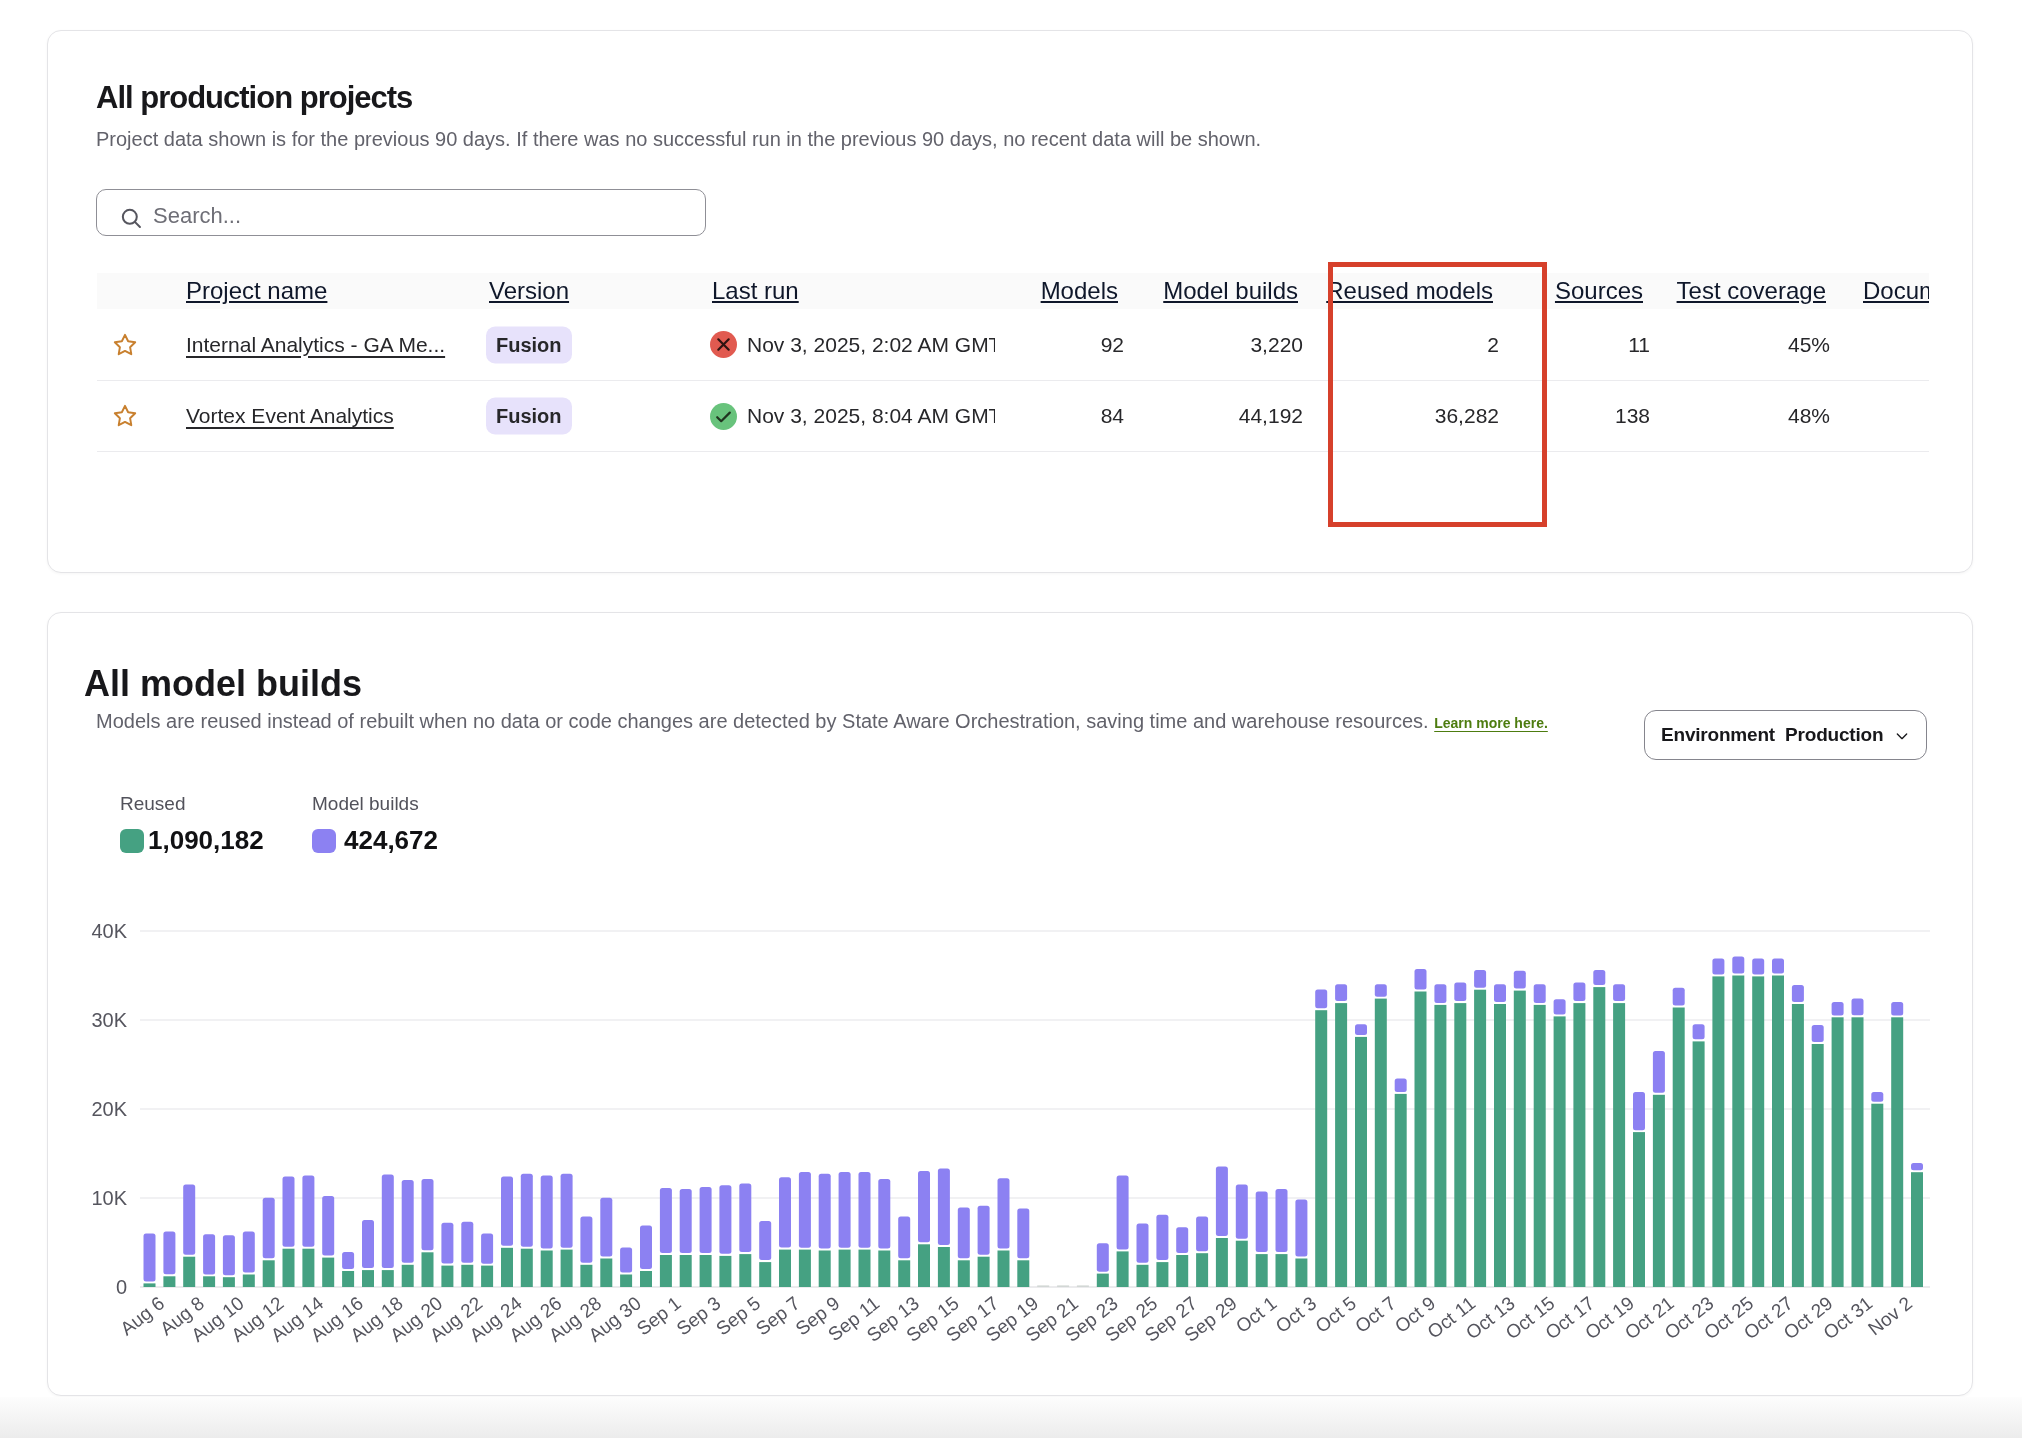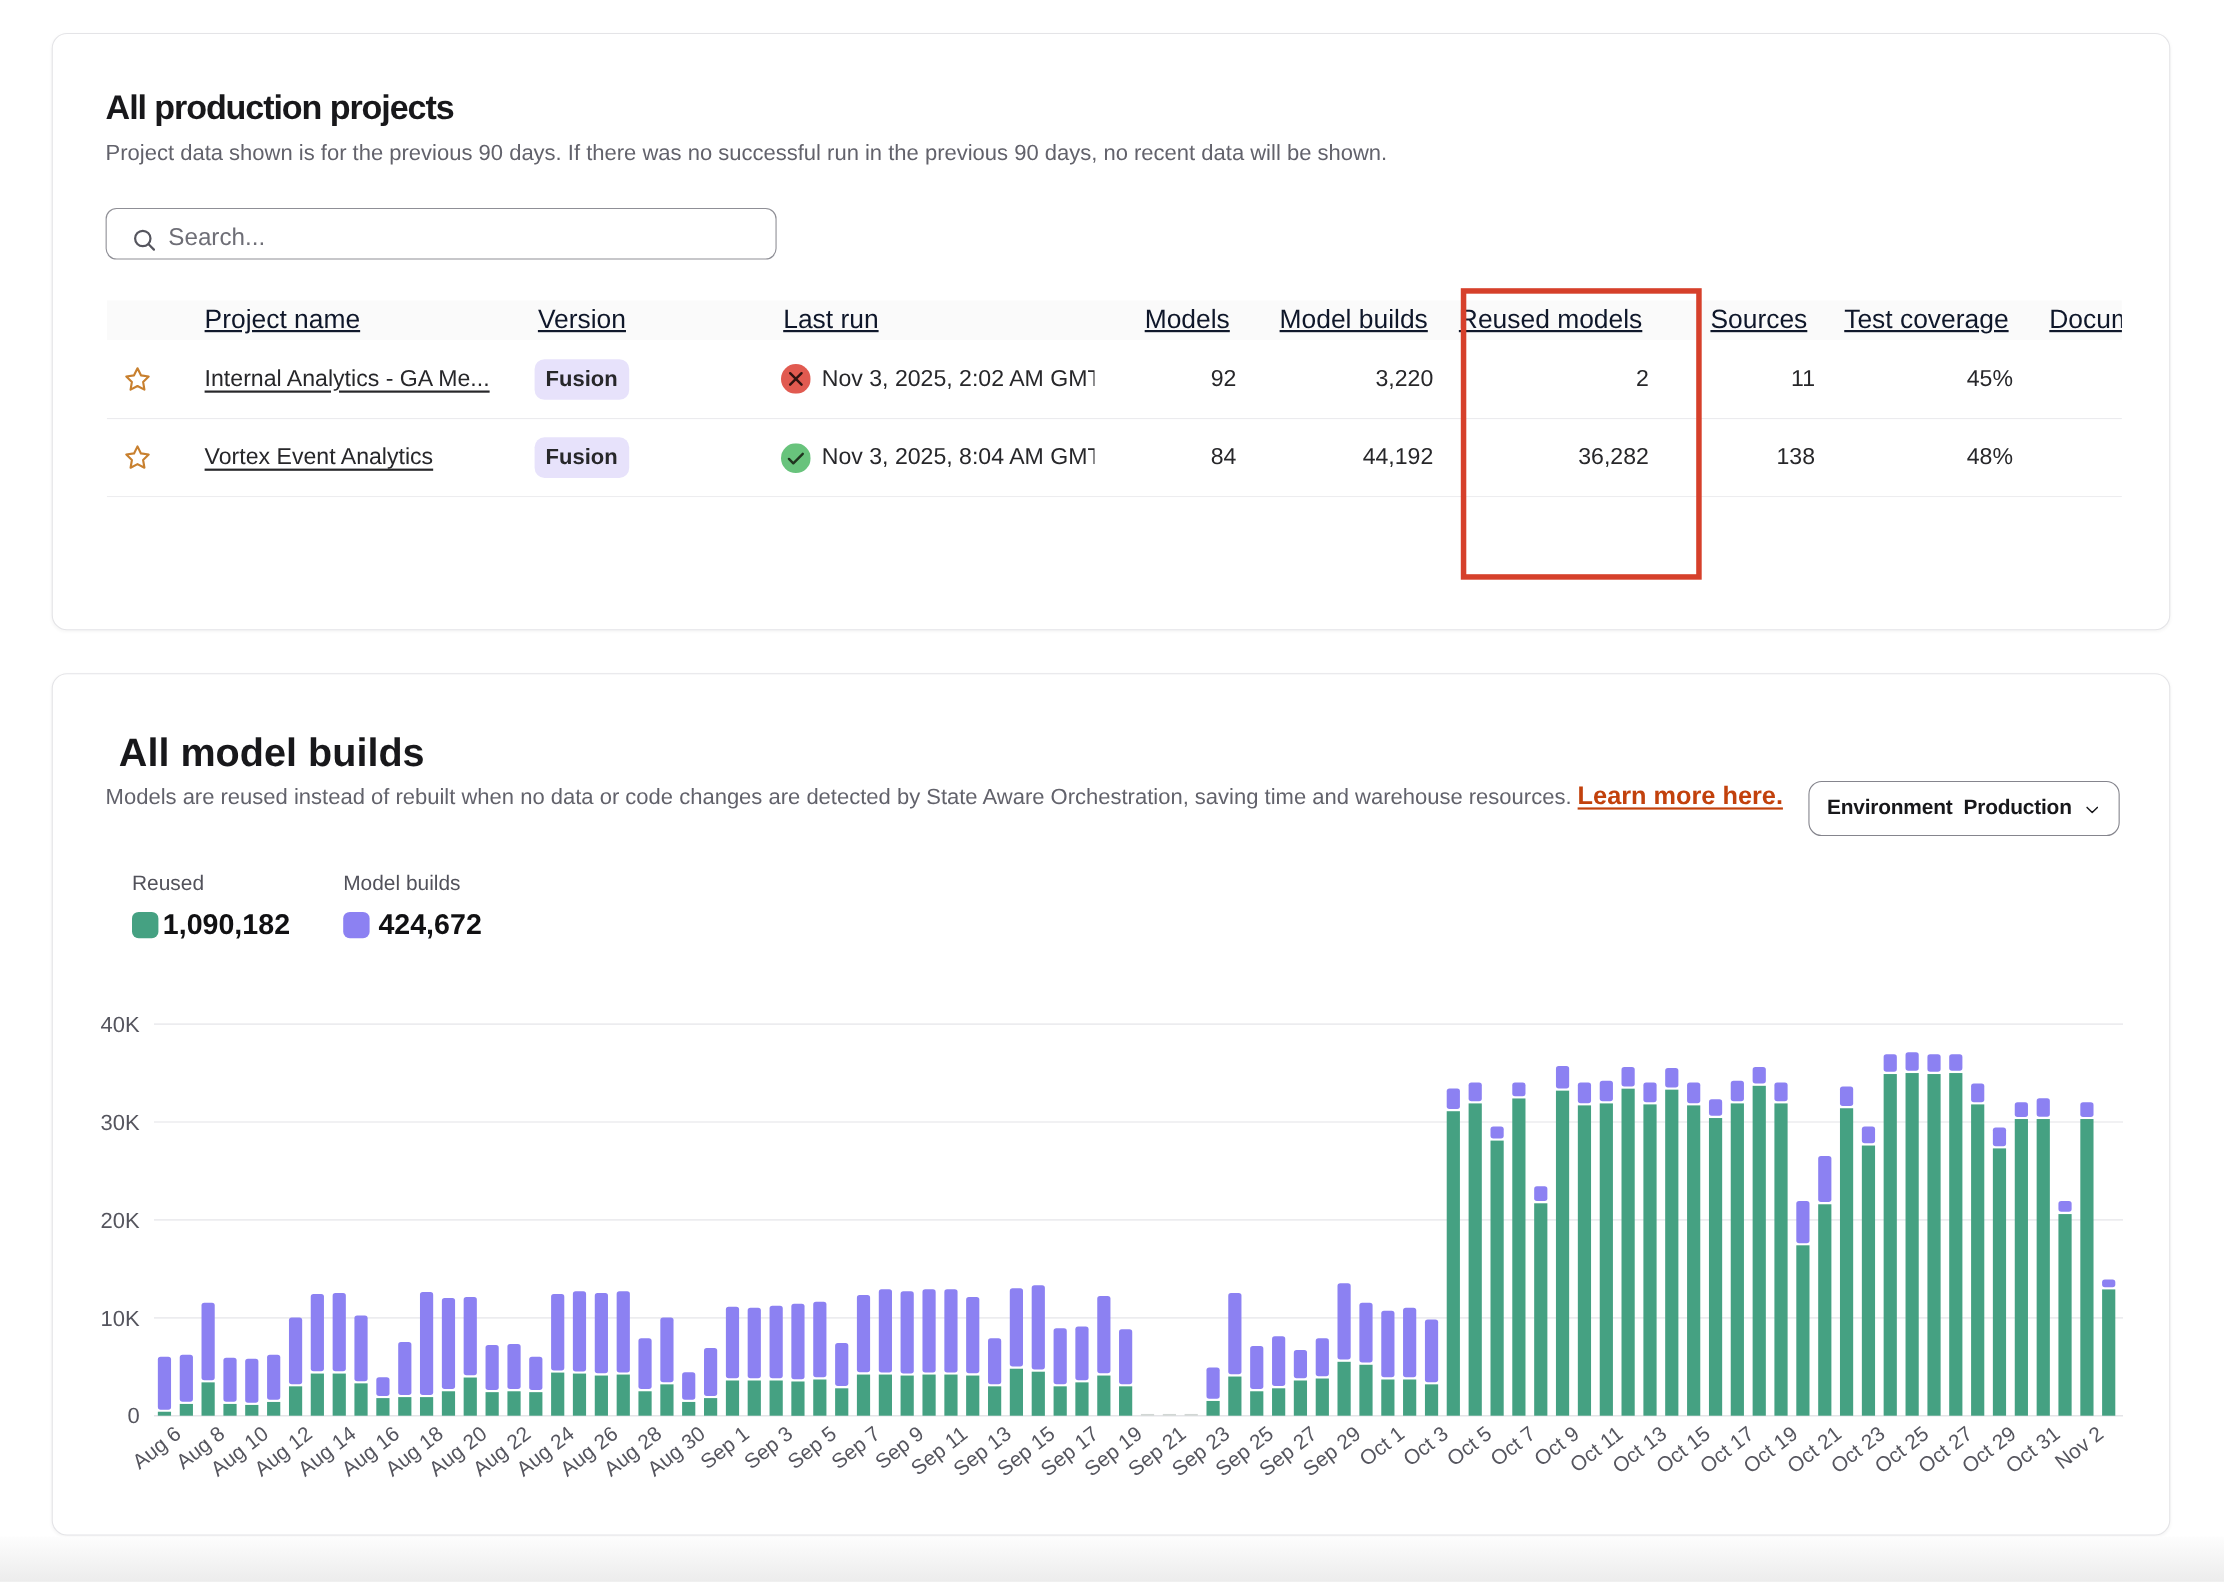--- a/index.html
+++ b/index.html
@@ -81,22 +81,22 @@
 <span class="num" style="right:626px">44,192</span>
 <span class="num" style="right:430px">36,282</span>
 <span class="num" style="right:279px">138</span>
 <span class="num" style="right:99px">48%</span>
 </div>
   </div>
   <div class="redbox"></div>
 </div>
 
 <div class="card" style="top:612px; height:784px;">
-  <h1 style="position:absolute;left:60px;top:50px;font-size:36px;letter-spacing:0;text-align:center;">All model builds</h1>
-  <div class="sub" style="position:absolute;left:48px;top:97px;">Models are reused instead of rebuilt when no data or code changes are detected by State Aware Orchestration, saving time and warehouse resources. <a style="color:#c2410c;font-weight:600;font-size:23px;text-decoration:underline;text-underline-offset:3px;text-align:center;">Learn more here.</a></div>
+  <h1 style="position:absolute;left:36px;top:50px;font-size:36px;letter-spacing:0;text-align:center;">All model builds</h1>
+  <div class="sub" style="position:absolute;left:48px;top:97px;">Models are reused instead of rebuilt when no data or code changes are detected by State Aware Orchestration, saving time and warehouse resources. <a style="color:#4d7c0f;font-weight:600;font-size:14px;text-decoration:underline;text-underline-offset:3px;text-align:center;">Learn more here.</a></div>
   <div class="dd">Environment&nbsp;&nbsp;Production
     <svg style="position:absolute;right:16px;top:17px" width="16" height="16" viewBox="0 0 24 24" fill="none" stroke="#18181b" stroke-width="2" stroke-linecap="round" stroke-linejoin="round">
         <path d="M5 9l7 7 7-7"></path>
       </svg>
   </div>
   <div class="legend-label" style="left:72px;top:180px;">Reused</div>
   <div class="sw" style="left:72px;top:216px;background:#45a182;"></div>
   <div class="legend-num" style="left:100px;top:212px;">1,090,182</div>
   <div class="legend-label" style="left:264px;top:180px;">Model builds</div>
   <div class="sw" style="left:264px;top:216px;background:#8c81f2;"></div>

